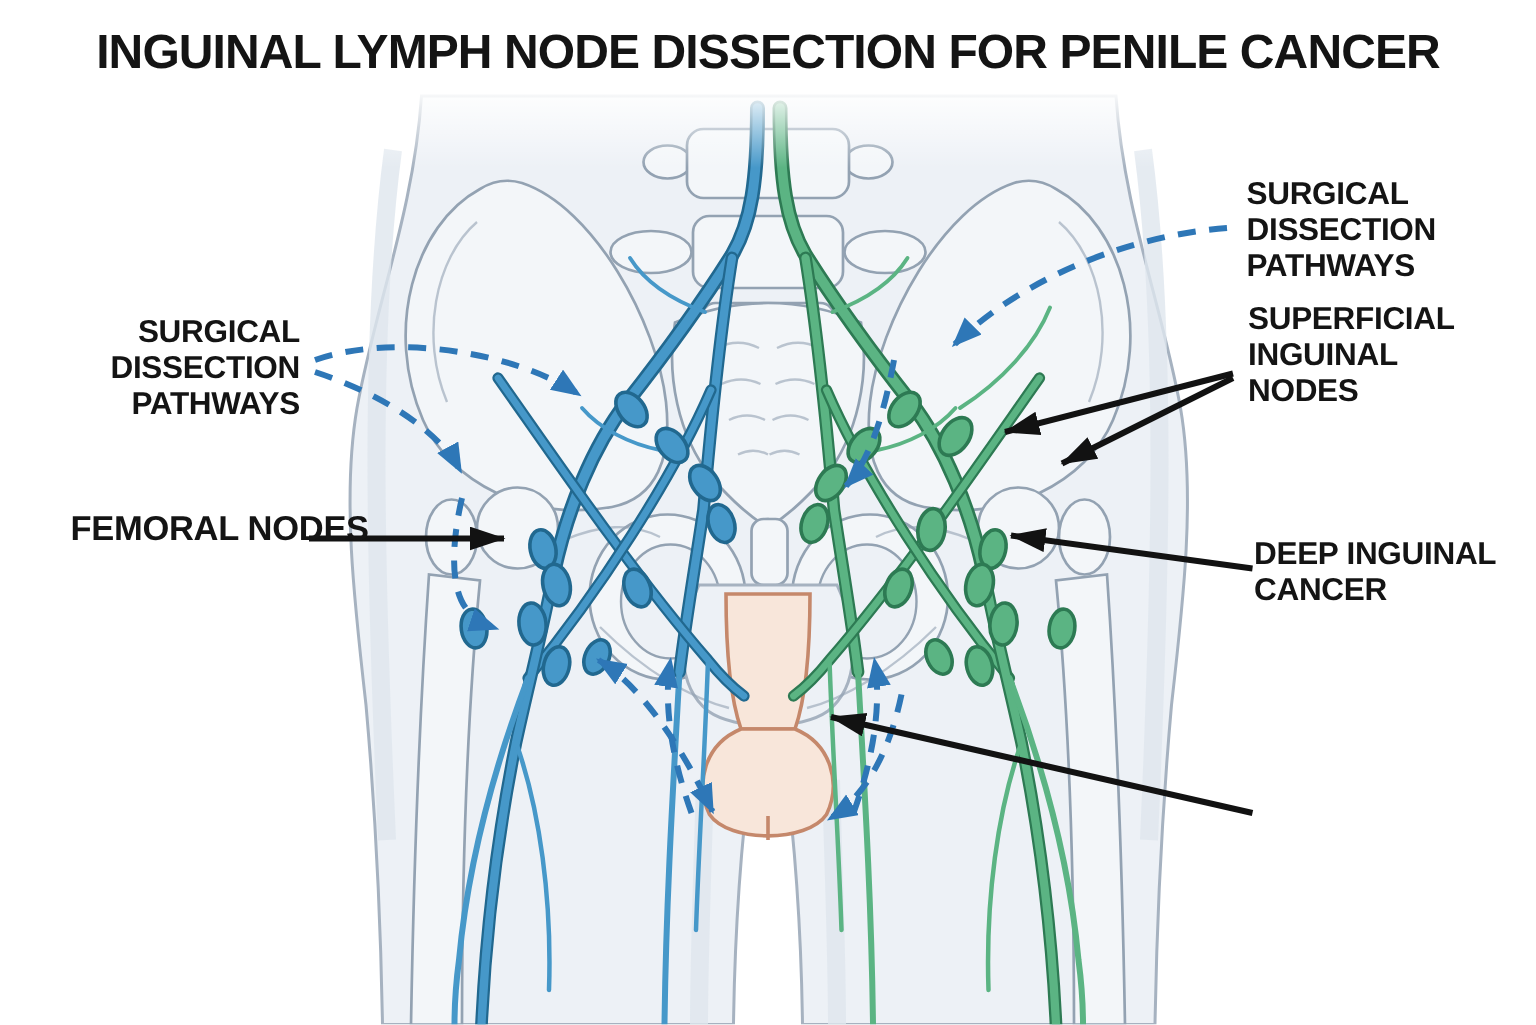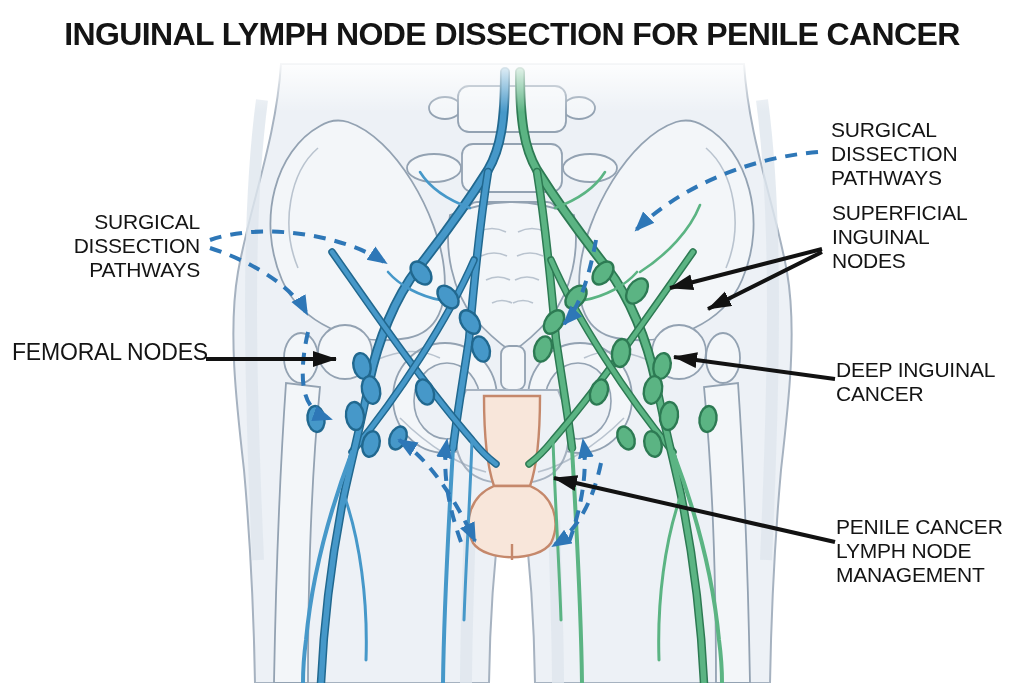--- a/index.html
+++ b/index.html
@@ -8,25 +8,25 @@
     background:var(--background,#ffffff);
     font-family:"Liberation Sans",sans-serif;
   }
   .stage svg{position:absolute;left:0;top:0;}
   .title{
     position:absolute;left:0;right:0;top:16px;text-align:center;
     font-size:32px;font-weight:bold;letter-spacing:-0.6px;
     color:var(--text,#141414);
   }
   .label{
-    position:absolute;font-size:21px;line-height:24px;font-weight:normal;
+    position:absolute;font-size:21px;line-height:24px;font-weight:bold;
     letter-spacing:-0.2px;color:var(--text,#141414);white-space:pre-line;
   }
   .right-align{text-align:right;}
-  .label-femoral{font-size:23px;}
+  .label-femoral{font-size:23px;margin-left:35px;}
   
   .body-fill{fill:var(--body-fill,#edf1f6);stroke:var(--body-outline,#a6b2c0);stroke-width:2;}
   .soft{fill:none;stroke:#dfe6ee;stroke-width:12;opacity:.8;}
   .bone{fill:var(--bone-fill,#f3f6f9);stroke:var(--bone-outline,#93a2b2);stroke-width:1.8;}
   .bone-line{fill:none;stroke:var(--bone-outline,#93a2b2);stroke-width:1.6;opacity:.6;}
   .hole{fill:var(--body-fill,#edf1f6);stroke:var(--bone-outline,#93a2b2);stroke-width:1.6;}
   .v-rim-b{fill:none;stroke:var(--left-lymph-outline,#21688f);stroke-linecap:round;}
   .v-b{fill:none;stroke:var(--left-lymph-chain,#4698c9);stroke-linecap:round;}
   .v-rim-g{fill:none;stroke:var(--right-lymph-outline,#2d7a53);stroke-linecap:round;}
   .v-g{fill:none;stroke:var(--right-lymph-chain,#5bb483);stroke-linecap:round;}
@@ -251,16 +251,13 @@
 DISSECTION
 PATHWAYS</div>
 
   <div class="label" style="left:832px;top:201px">SUPERFICIAL
 INGUINAL
 NODES</div>
 
   <div class="label" style="left:836px;top:358px">DEEP INGUINAL
 CANCER</div>
 
-  <div class="label" style="left:836px;top:515px">PENILE CANCER
-LYMPH NODE
-MANAGEMENT</div>
 </div>
 
 </body></html>

